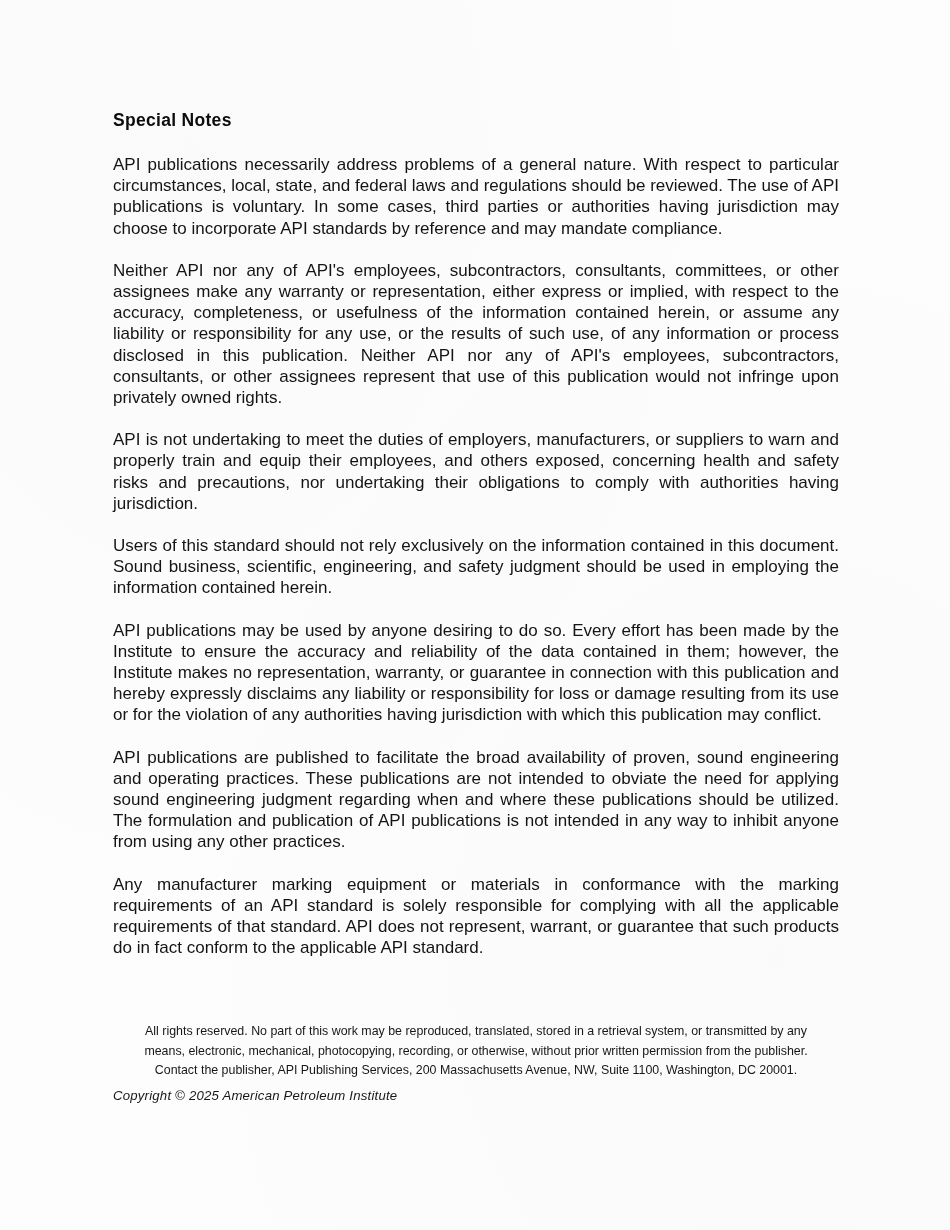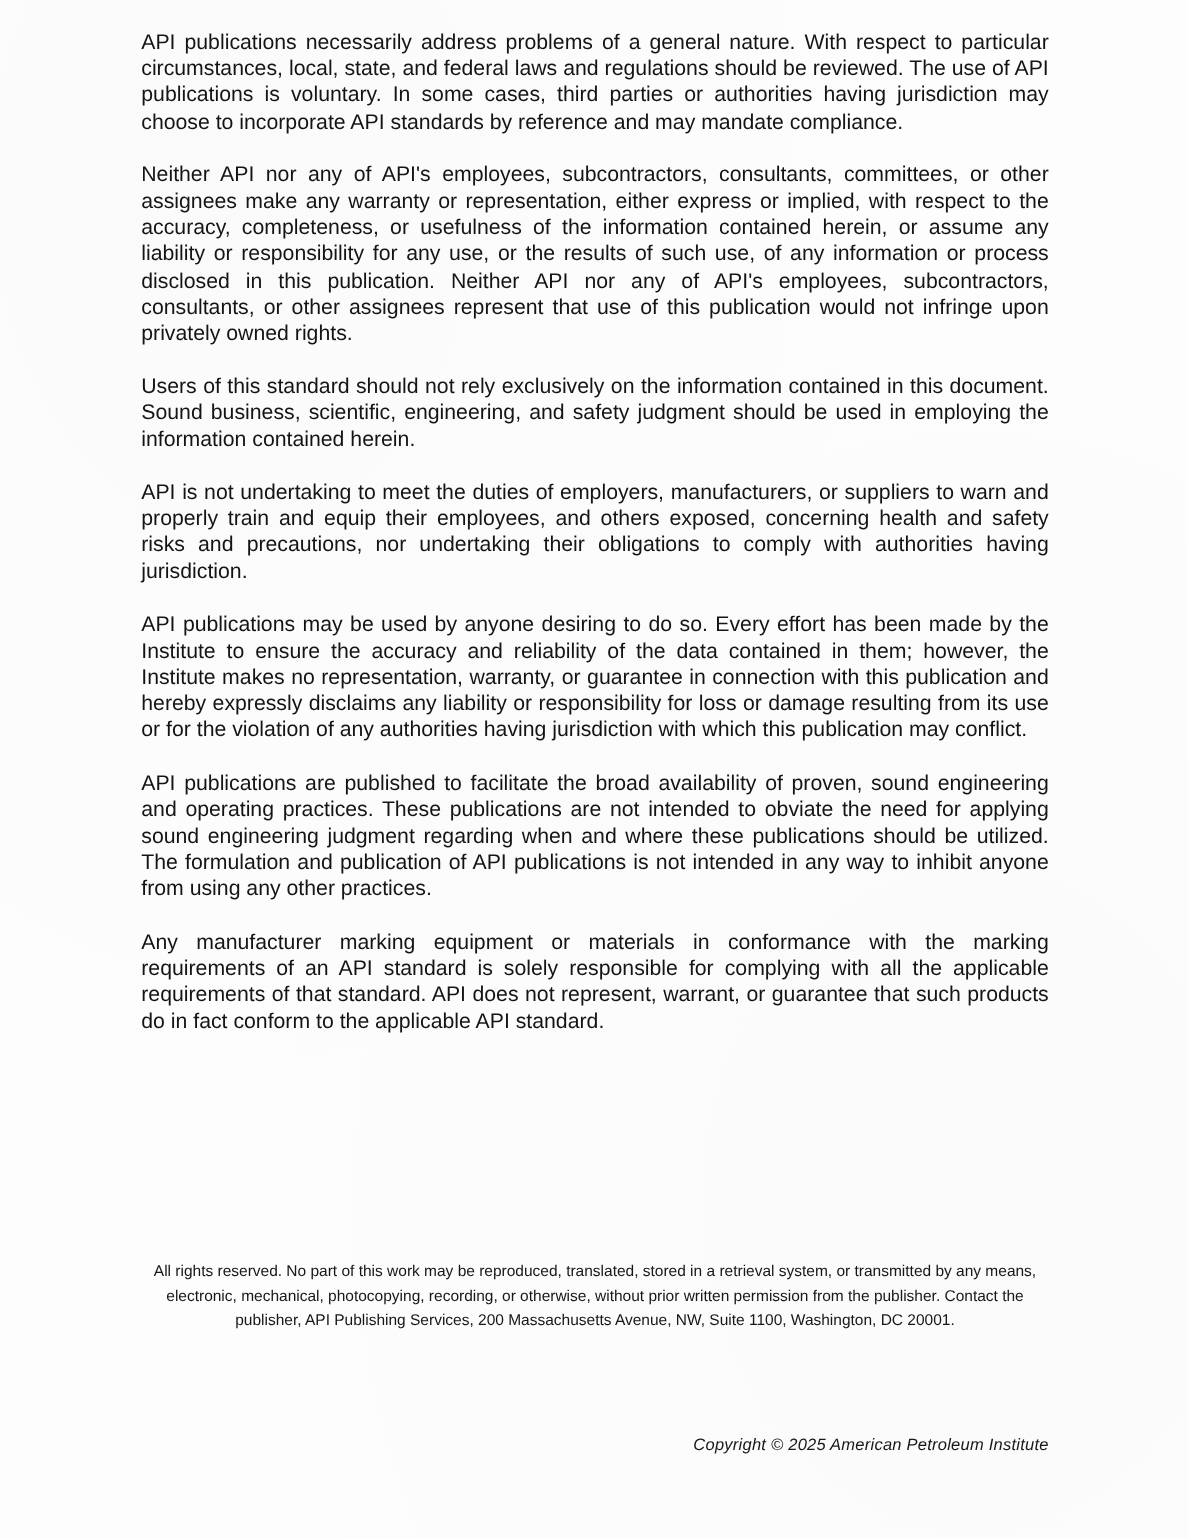--- a/index.html
+++ b/index.html
@@ -69,48 +69,49 @@
     left: 113px;
     top: 1008px;
     width: 726px;
   }
 
   .footer-note {
     font-size: 12.4px;
     line-height: 19.6px;
     text-align: center;
     color: #171717;
-    margin: 0;
+    margin: 14px;
   }
 
   .copyright {
     position: absolute;
     left: 113px;
-    top: 1148px;
+    top: 1088px;
     width: 726px;
-    text-align: right;
+    text-align: left;
     font-size: 13.2px;
     font-style: italic;
     color: #171717;
     letter-spacing: 0.2px;
   }
 </style>
 </head>
 <body>
 
 <div class="page">
 
   <div class="content">
 
+    <h1 class="page-title">Special Notes</h1>
 
     <div class="body-block">
       <p class="para">API publications necessarily address problems of a general nature. With respect to particular circumstances, local, state, and federal laws and regulations should be reviewed. The use of API publications is voluntary. In some cases, third parties or authorities having jurisdiction may choose to incorporate API standards by reference and may mandate compliance.</p>
       <p class="para">Neither API nor any of API's employees, subcontractors, consultants, committees, or other assignees make any warranty or representation, either express or implied, with respect to the accuracy, completeness, or usefulness of the information contained herein, or assume any liability or responsibility for any use, or the results of such use, of any information or process disclosed in this publication. Neither API nor any of API's employees, subcontractors, consultants, or other assignees represent that use of this publication would not infringe upon privately owned rights.</p>
+      <p class="para">API is not undertaking to meet the duties of employers, manufacturers, or suppliers to warn and properly train and equip their employees, and others exposed, concerning health and safety risks and precautions, nor undertaking their obligations to comply with authorities having jurisdiction.</p>
       <p class="para">Users of this standard should not rely exclusively on the information contained in this document. Sound business, scientific, engineering, and safety judgment should be used in employing the information contained herein.</p>
-      <p class="para">API is not undertaking to meet the duties of employers, manufacturers, or suppliers to warn and properly train and equip their employees, and others exposed, concerning health and safety risks and precautions, nor undertaking their obligations to comply with authorities having jurisdiction.</p>
       <p class="para">API publications may be used by anyone desiring to do so. Every effort has been made by the Institute to ensure the accuracy and reliability of the data contained in them; however, the Institute makes no representation, warranty, or guarantee in connection with this publication and hereby expressly disclaims any liability or responsibility for loss or damage resulting from its use or for the violation of any authorities having jurisdiction with which this publication may conflict.</p>
       <p class="para">API publications are published to facilitate the broad availability of proven, sound engineering and operating practices. These publications are not intended to obviate the need for applying sound engineering judgment regarding when and where these publications should be utilized. The formulation and publication of API publications is not intended in any way to inhibit anyone from using any other practices.</p>
       <p class="para">Any manufacturer marking equipment or materials in conformance with the marking requirements of an API standard is solely responsible for complying with all the applicable requirements of that standard. API does not represent, warrant, or guarantee that such products do in fact conform to the applicable API standard.</p>
     </div>
 
   </div>
 
   <div class="footer-wrap">
     <p class="footer-note">All rights reserved. No part of this work may be reproduced, translated, stored in a retrieval system, or transmitted by any means, electronic, mechanical, photocopying, recording, or otherwise, without prior written permission from the publisher. Contact the publisher, API Publishing Services, 200 Massachusetts Avenue, NW, Suite 1100, Washington, DC 20001.</p>
   </div>

